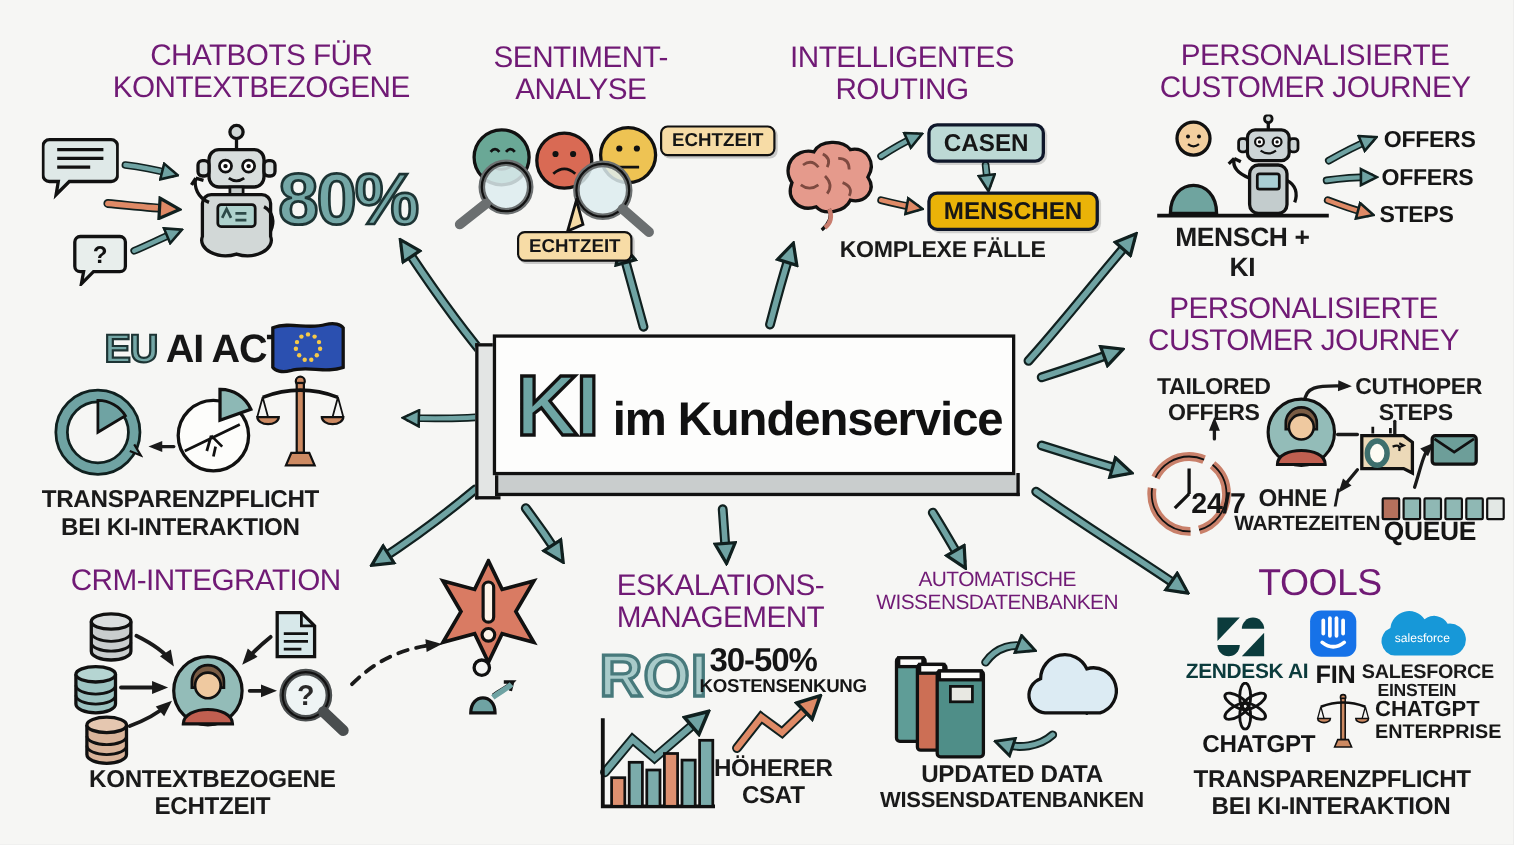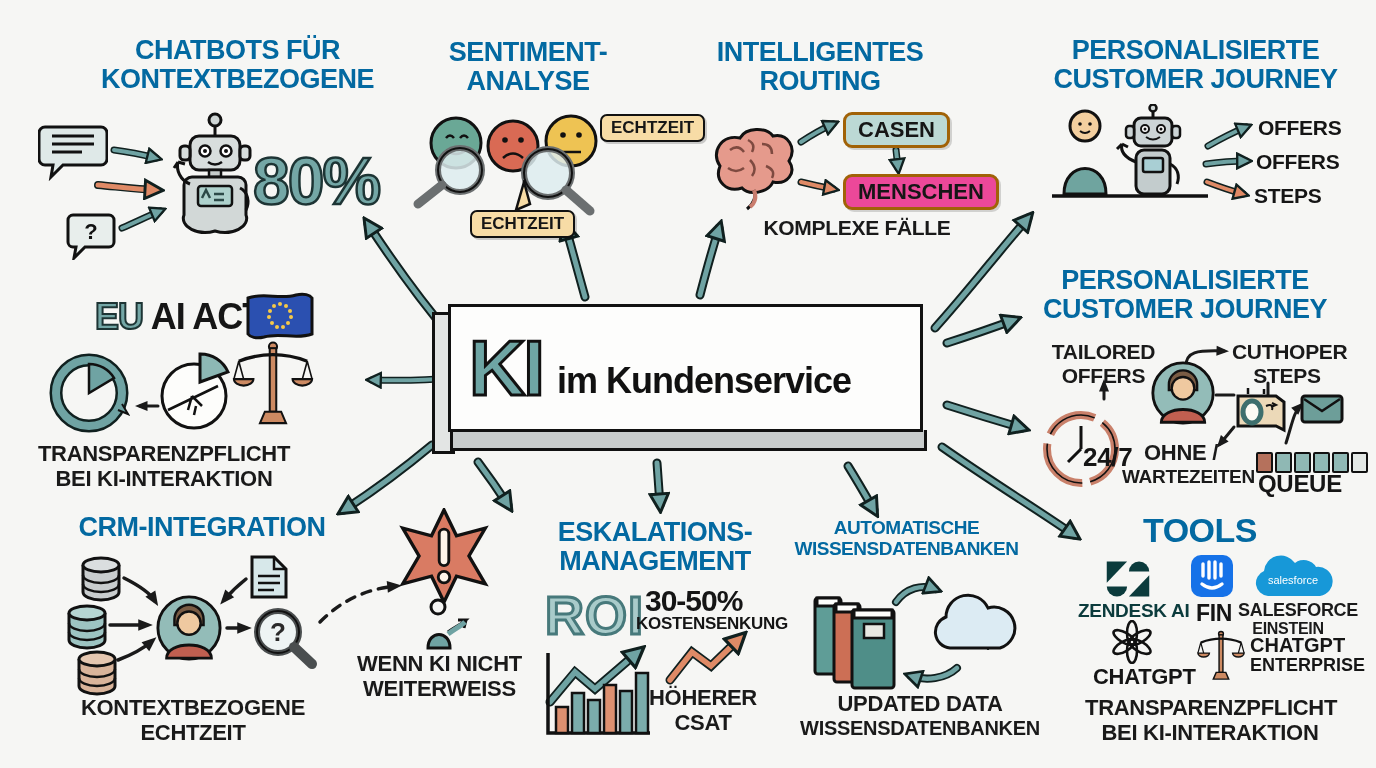--- a/index.html
+++ b/index.html
@@ -1,33 +1,33 @@
 <!DOCTYPE html>
 <html><head>
 <meta charset="utf-8">
 <style>
   html,body{margin:0;padding:0;background:#e8e8e6;}
   #canvas{position:relative;width:1376px;height:768px;background:#f6f6f4;overflow:hidden;
           font-family:"Liberation Sans",sans-serif;color:#161616;}
   .abs{position:absolute;}
-  .t1{font-weight:bold;font-size:27px;letter-spacing:-0.5px;line-height:1.08;text-align:center;color:#0369a1;}
+  .t1{font-weight:normal;font-size:27px;letter-spacing:-0.5px;line-height:1.08;text-align:center;color:#701a75;}
   .t1 .ln{display:block;}
   .cap{font-weight:bold;font-size:20px;letter-spacing:-0.3px;line-height:1.12;text-align:center;color:#1a1a1a;}
   .small-lbl{font-weight:bold;font-size:21px;letter-spacing:-0.3px;color:#151515;}
   .bigpct{font-weight:bold;font-size:66px;color:#74a7a6;-webkit-text-stroke:2.5px #1d3434;letter-spacing:-2px;}
   .roi{font-weight:bold;font-size:54px;color:#a9cbca;-webkit-text-stroke:3px #47797b;letter-spacing:1px;}
   .ki{font-weight:bold;font-size:78px;color:#6ea5a4;-webkit-text-stroke:3px #111;letter-spacing:-2px;line-height:1;}
-  .kirest{font-weight:bold;font-size:36px;color:#111;letter-spacing:-1px;line-height:1;}
+  .kirest{font-weight:bold;font-size:43px;color:#111;letter-spacing:-1px;line-height:1;}
   .eu-hl{color:#74a7a6;margin-left:29px;-webkit-text-stroke:2px #1d3434;}
   .tagbox{background:#f7dca6;border:2.5px solid #111;border-radius:7px;padding:2px 9px;
           font-weight:bold;font-size:17px;box-shadow:2px 2px 0 rgba(0,0,0,.18);}
-  .nodebox{border:3px solid #a16207;border-radius:9px;padding:2px 12px;font-weight:bold;font-size:22px;
+  .nodebox{border:3px solid #0f172a;border-radius:9px;padding:2px 12px;font-weight:bold;font-size:22px;
            box-shadow:2px 2px 0 rgba(0,0,0,.15);}
   .node-teal{background:#bcd9d5;}
-  .node-orange{background:#ec4899;}
+  .node-orange{background:#eab308;}
   .centerbox{background:#fdfdfc;border:3.5px solid #111;}
   .bevel-bottom{background:#c9cdcd;border:3px solid #111;border-top:none;}
   .bevel-left{background:#e3e5e4;border:3px solid #111;border-right:none;}
   .queue-sq{display:inline-block;width:13px;height:17px;border:2.5px solid #111;margin-right:2px;border-radius:2px;}
   svg{display:block;}
   .conn-o{fill:none;stroke:#10201f;stroke-linecap:round;}
   .conn-i{fill:none;stroke:#6fa3a3;stroke-linecap:round;}
   .conn-i.orange{stroke:#df8a66;}
   .blk{fill:none;stroke:#1a1a1a;stroke-linecap:round;}
 </style>
@@ -255,20 +255,21 @@
     <path d="M96,33 q7,5 14,0" fill="none" stroke="#111" stroke-width="2"></path>
     <rect x="86" y="46" width="34" height="44" rx="8" fill="#c3cccd" stroke="#111" stroke-width="3"></rect>
     <rect x="93" y="54" width="20" height="14" rx="2" fill="#a9cfd4" stroke="#111" stroke-width="2.5"></rect>
     <path d="M86,58 C76,54 70,48 72,40 M72,40 l-5,5 M72,40 l6,3" fill="none" stroke="#111" stroke-width="3"></path>
     <path d="M120,60 C128,64 130,72 127,80" fill="none" stroke="#111" stroke-width="3"></path>
     <line x1="2" y1="92" x2="158" y2="92" stroke="#111" stroke-width="3.5"></line>
   </svg>
   <div class="abs small-lbl" style="left:1258px;top:116px;">OFFERS</div>
   <div class="abs small-lbl" style="left:1256px;top:150px;">OFFERS</div>
   <div class="abs small-lbl" style="left:1254px;top:184px;">STEPS</div>
+  <div class="abs cap" style="left:1057px;top:204px;width:145px;font-size:24px;">MENSCH + KI</div>
 
   <div class="abs" style="left:66px;top:296px;width:240px;font-weight:bold;font-size:36px;letter-spacing:-1px;">
     <span class="eu-hl">EU</span><span> AI ACT</span>
   </div>
   <svg class="abs" style="left:244px;top:290px;" width="72" height="52" viewBox="0 0 72 52">
     <path d="M4,8 C20,2 36,10 52,5 C60,3 66,5 68,8 V44 C52,50 36,42 20,47 C12,49 6,47 4,44 Z" fill="#2b50b0" stroke="#111" stroke-width="3"></path>
     <g fill="#f6c948">
       <circle cx="36" cy="14" r="2"></circle>
         <circle cx="42" cy="16" r="2"></circle>
         <circle cx="46" cy="21" r="2"></circle>
@@ -345,21 +346,21 @@
   </svg>
   <svg class="abs" style="left:1300px;top:394px;" width="44" height="30" viewBox="0 0 44 30">
     <rect x="2" y="2" width="40" height="26" rx="3" fill="#6d9e99" stroke="#111" stroke-width="3"></rect>
     <path d="M4,5 L22,17 L40,5" fill="none" stroke="#111" stroke-width="2.5"></path>
   </svg>
   <div class="abs" style="left:1256px;top:452px;">
     <span class="queue-sq" style="background:#b5715c;"></span><span class="queue-sq" style="background:#8fb8b4;"></span><span class="queue-sq" style="background:#8fb8b4;"></span><span class="queue-sq" style="background:#8fb8b4;"></span><span class="queue-sq" style="background:#8fb8b4;"></span><span class="queue-sq" style="background:#e3e8e5;"></span>
   </div>
   <div class="abs small-lbl" style="left:1258px;top:470px;font-size:24px;">QUEUE</div>
 
-  <div class="abs t1" style="left:62px;top:513px;width:280px;">
+  <div class="abs t1" style="left:47px;top:513px;width:280px;">
     <span class="ln">CRM-INTEGRATION</span>
   </div>
   <svg class="abs" style="left:80px;top:556px;" width="42" height="46" viewBox="0 0 42 46">
     <path d="M3,9 V36 A18,8 0 0 0 39,36 V9" fill="#c9cdce" stroke="#111" stroke-width="3"></path>
     <ellipse cx="21" cy="9" rx="18" ry="7" fill="#dadedf" stroke="#111" stroke-width="3"></ellipse>
     <path d="M3,19 A18,8 0 0 0 39,19 M3,28 A18,8 0 0 0 39,28" fill="none" stroke="#111" stroke-width="2.5"></path>
   </svg>
   <svg class="abs" style="left:66px;top:604px;" width="42" height="46" viewBox="0 0 42 46">
     <path d="M3,9 V36 A18,8 0 0 0 39,36 V9" fill="#9dc4c2" stroke="#111" stroke-width="3"></path>
     <ellipse cx="21" cy="9" rx="18" ry="7" fill="#b5d5d2" stroke="#111" stroke-width="3"></ellipse>
@@ -398,24 +399,20 @@
     <polygon points="50,2 63,29 93,21 76,50 93,79 63,71 50,98 37,71 7,79 24,50 7,21 37,29" fill="#d97b63" stroke="#111" stroke-width="3.5"></polygon>
     <rect x="45" y="22" width="10" height="38" rx="5" fill="#fdf4ea" stroke="#111" stroke-width="3"></rect>
     <circle cx="50" cy="72" r="6" fill="#fdf4ea" stroke="#111" stroke-width="3"></circle>
   </svg>
   <svg class="abs" style="left:420px;top:598px;" width="52" height="52" viewBox="0 0 52 52">
     <circle cx="18" cy="9" r="7" fill="#f6f6f4" stroke="#111" stroke-width="3"></circle>
     <path d="M8,50 C8,32 30,32 30,50 Z" fill="#6fa3a3" stroke="#111" stroke-width="3"></path>
     <path d="M28,34 C36,28 42,26 46,22 l-8,0 m8,0 l-2,8" fill="none" stroke="#111" stroke-width="3"></path>
     <path d="M28,36 C36,30 41,28 45,24" fill="none" stroke="#6fa3a3" stroke-width="5"></path>
   </svg>
-  <div class="abs cap" style="left:352px;top:652px;width:175px;font-size:22px;">
-    <span style="display:block;">WENN KI NICHT</span>
-    <span style="display:block;">WEITERWEISS</span>
-  </div>
 
   <div class="abs roi" style="left:545px;top:584px;">ROI</div>
   <div class="abs t1" style="left:535px;top:518px;width:240px;">
     <span class="ln">ESKALATIONS-</span>
     <span class="ln">MANAGEMENT</span>
   </div>
   <div class="abs small-lbl" style="left:645px;top:584px;font-size:30px;letter-spacing:-1px;">30-50%</div>
   <div class="abs small-lbl" style="left:636px;top:614px;font-size:17px;">KOSTENSENKUNG</div>
   <svg class="abs" style="left:538px;top:645px;" width="118" height="95" viewBox="0 0 118 95">
     <path d="M10,8 V88 H112" fill="none" stroke="#111" stroke-width="3.5"></path>

